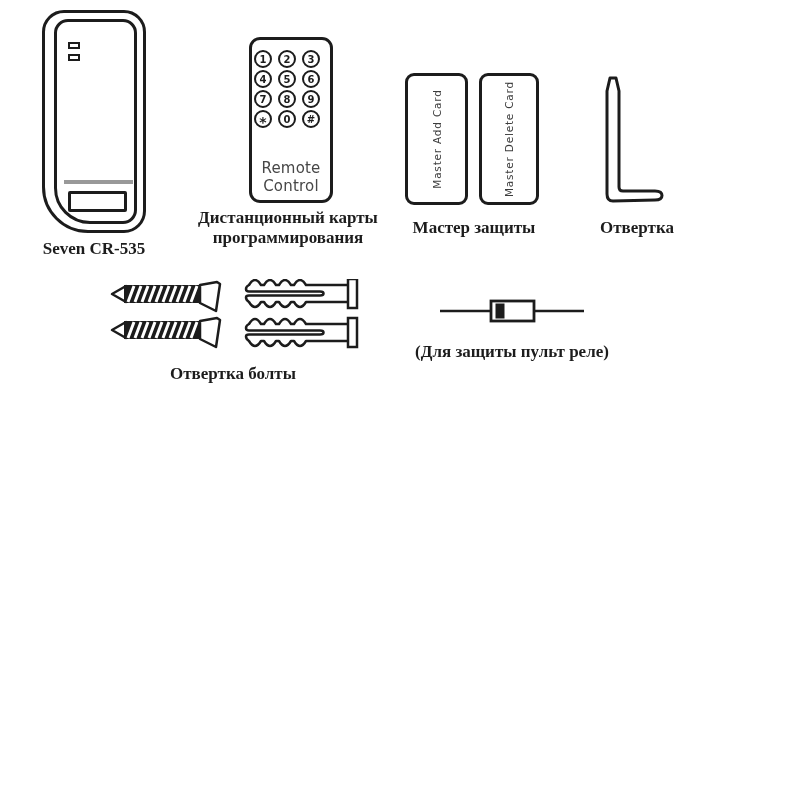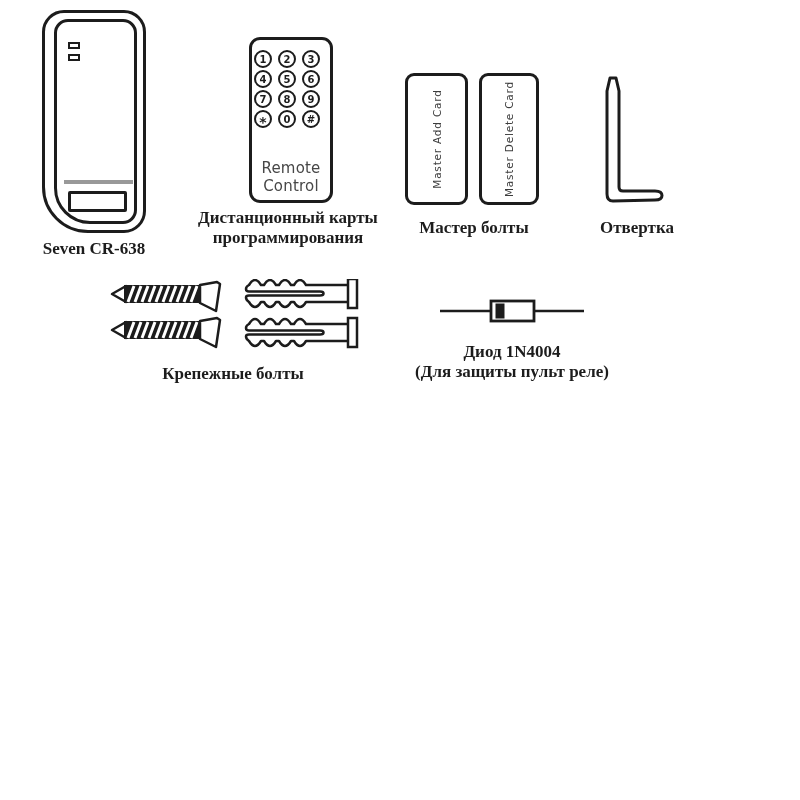--- a/index.html
+++ b/index.html
@@ -84,21 +84,21 @@
 
   <div class="ctrl-outer">
     <div class="ctrl-inner">
       <div class="ctrl-led l1"></div>
       <div class="ctrl-led l2"></div>
       <div class="ctrl-slot"></div>
       <div class="ctrl-window"></div>
     </div>
   </div>
   <div class="label" style="left:24px; top:239px; width:140px;">
-    <div>Seven CR-638</div>
+    <div>Seven CR-535</div>
   </div>
 
   <div class="remote-body">
     <div class="keypad">
       <span class="key">1</span>
       <span class="key">2</span>
       <span class="key">3</span>
       <span class="key">4</span>
       <span class="key">5</span>
       <span class="key">6</span>
@@ -116,21 +116,21 @@
     <div>программирования</div>
   </div>
 
   <div class="card c1">
     <span class="card-text">Master Add Card</span>
   </div>
   <div class="card c2">
     <span class="card-text">Master Delete Card</span>
   </div>
   <div class="label" style="left:404px; top:218px; width:140px;">
-    <div>Мастер болты</div>
+    <div>Мастер защиты</div>
   </div>
 
   <svg class="figure-svg" style="left:600px; top:74px;" width="70" height="132" viewBox="0 0 70 132">
     <path d="M10,4 L16,4 L19,17 L19,113 Q19,117 23,117 L55,117 Q62,117 62,121.5 Q62,126 55,126 L13,127 Q7,127 7,120 L7,17 Z" fill="#ffffff" stroke="#1c1c1c" stroke-width="3" stroke-linejoin="round"></path>
   </svg>
   <div class="label" style="left:577px; top:218px; width:120px;">
     <div>Отвертка</div>
   </div>
 
   <svg class="figure-svg" style="left:108px; top:279px;" width="252" height="72" viewBox="0 0 252 72">
@@ -149,26 +149,25 @@
     <g transform="translate(138,0)">
       <path d="M3,6 Q6,1 9,1 Q12,1 15,6 L18,6 Q21,1 24,1 Q27,1 30,6 L33,6 Q36,1 39,1 Q42,1 45,6 L48,6 Q51,1 54,1 Q57,1 60,6 L104,6 L104,23 L60,23 Q57,28 54,28 Q51,28 48,23 L45,23 Q42,28 39,28 Q36,28 33,23 L30,23 Q27,28 24,28 Q21,28 18,23 L15,23 Q12,28 9,28 Q6,28 3,23 Q0,21 0,18.5 Q0,16.5 3,16.5 L74,16.5 Q77.5,16.5 77.5,14.5 Q77.5,12.5 74,12.5 L3,12.5 Q0,12.5 0,10 Q0,7.5 3,6 Z" fill="#ffffff" stroke="#1c1c1c" stroke-width="2.5" stroke-linejoin="round"></path>
       <rect x="102" y="0" width="9" height="29" fill="#ffffff" stroke="#1c1c1c" stroke-width="2.5"></rect>
     </g>
     <g transform="translate(138,39)">
       <path d="M3,6 Q6,1 9,1 Q12,1 15,6 L18,6 Q21,1 24,1 Q27,1 30,6 L33,6 Q36,1 39,1 Q42,1 45,6 L48,6 Q51,1 54,1 Q57,1 60,6 L104,6 L104,23 L60,23 Q57,28 54,28 Q51,28 48,23 L45,23 Q42,28 39,28 Q36,28 33,23 L30,23 Q27,28 24,28 Q21,28 18,23 L15,23 Q12,28 9,28 Q6,28 3,23 Q0,21 0,18.5 Q0,16.5 3,16.5 L74,16.5 Q77.5,16.5 77.5,14.5 Q77.5,12.5 74,12.5 L3,12.5 Q0,12.5 0,10 Q0,7.5 3,6 Z" fill="#ffffff" stroke="#1c1c1c" stroke-width="2.5" stroke-linejoin="round"></path>
       <rect x="102" y="0" width="9" height="29" fill="#ffffff" stroke="#1c1c1c" stroke-width="2.5"></rect>
     </g>
   </svg>
   <div class="label" style="left:133px; top:364px; width:200px;">
-    <div>Крепежные болты</div>
+    <div>Отвертка болты</div>
   </div>
 
   <svg class="figure-svg" style="left:438px; top:298px;" width="150" height="26" viewBox="0 0 150 26">
     <line x1="2" y1="13" x2="146" y2="13" stroke="#1c1c1c" stroke-width="2.6"></line>
     <rect x="53" y="3" width="43" height="20" fill="#ffffff" stroke="#1c1c1c" stroke-width="2.8"></rect>
     <rect x="57.5" y="5.5" width="9" height="15" fill="#1c1c1c"></rect>
   </svg>
   <div class="label" style="left:402px; top:342px; width:220px; line-height:20px;">
-    <div>Диод 1N4004</div>
     <div>(Для защиты пульт реле)</div>
   </div>
 
 </div>
 
 </body></html>

